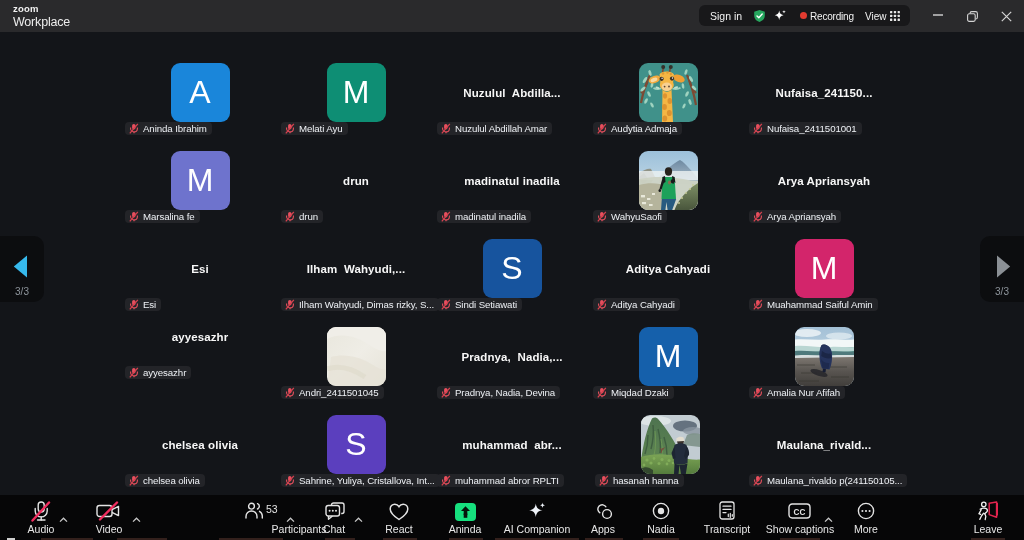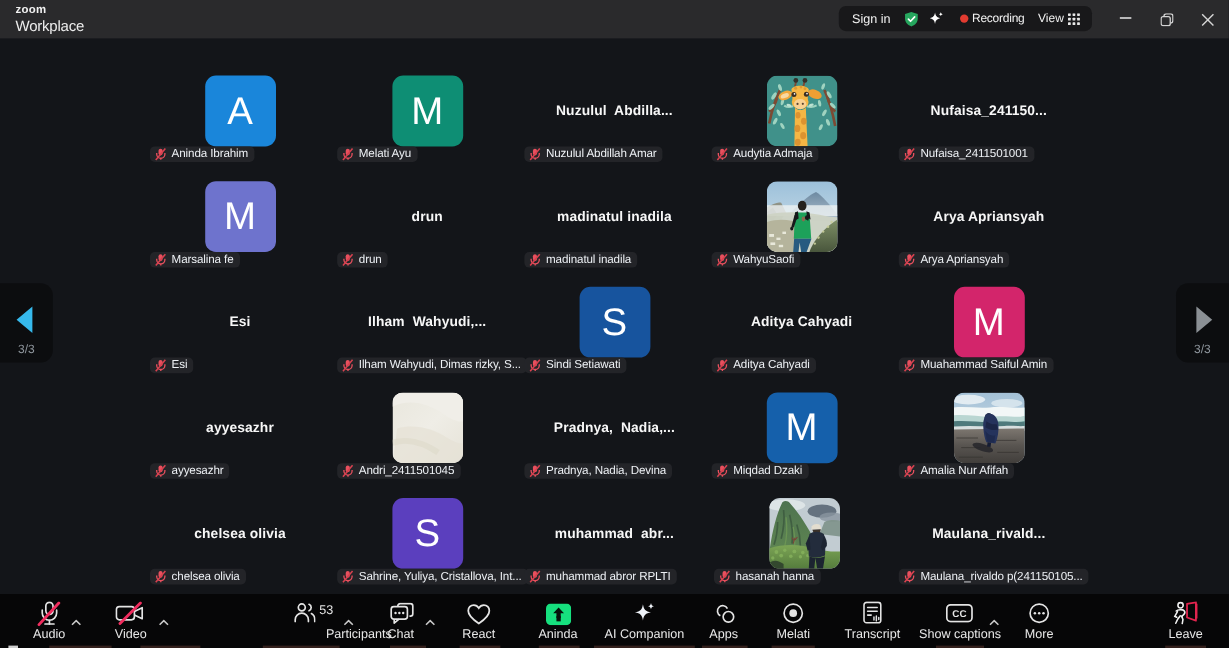--- a/index.html
+++ b/index.html
@@ -399,21 +399,21 @@
             <g fill="none" stroke="#e8505e" stroke-width="1.1">
               <rect x="3.1" y="0.9" width="3.4" height="5.6" rx="1.7" fill="#e8505e" stroke="none"></rect>
               <path d="M1.6 4.6 v0.9 a3.4 3.4 0 0 0 6.8 0 v-0.9"></path>
               <path d="M5 8.9 V10.2"></path>
             </g>
             <path d="M0.8 10.3 L8.8 0.8" stroke="#d8414f" stroke-width="1.3" fill="none"></path>
           </svg>
           <span>Muahammad Saiful Amin</span>
         </div>
       </div>
-  <div class="cell" style="left:122px;top:312px;">
+  <div class="cell" style="left:122px;top:292px;">
         <div class="cname">ayyesazhr</div>
         <div class="lab">
           <svg width="10" height="11" viewBox="0 0 10 11">
             <g fill="none" stroke="#e8505e" stroke-width="1.1">
               <rect x="3.1" y="0.9" width="3.4" height="5.6" rx="1.7" fill="#e8505e" stroke="none"></rect>
               <path d="M1.6 4.6 v0.9 a3.4 3.4 0 0 0 6.8 0 v-0.9"></path>
               <path d="M5 8.9 V10.2"></path>
             </g>
             <path d="M0.8 10.3 L8.8 0.8" stroke="#d8414f" stroke-width="1.3" fill="none"></path>
           </svg>
@@ -721,21 +721,21 @@
   <div class="tlab" style="left:537px;color:#e8e8e8;">AI Companion</div>
   <div class="ticon" style="left:595px;top:502px;"><svg width="19" height="19" viewBox="0 0 19 19" fill="none" stroke="#e4e4e4" stroke-width="1.4">
         <path d="M11.2 5.2 A4.4 4.4 0 1 0 5.3 11.1"></path>
         <circle cx="12" cy="12" r="4.4"></circle>
       </svg></div>
   <div class="tlab" style="left:603px;color:#e8e8e8;">Apps</div>
   <div class="ticon" style="left:652px;top:502px;"><svg width="18" height="18" viewBox="0 0 18 18">
         <circle cx="9" cy="9" r="7.6" fill="none" stroke="#e4e4e4" stroke-width="1.4"></circle>
         <circle cx="9" cy="9" r="3.2" fill="#e4e4e4"></circle>
       </svg></div>
-  <div class="tlab" style="left:661px;color:#e8e8e8;">Melati</div>
+  <div class="tlab" style="left:661px;color:#e8e8e8;">Nadia</div>
   <div class="ticon" style="left:719px;top:501px;"><svg width="16" height="19" viewBox="0 0 16 19" fill="none" stroke="#e4e4e4" stroke-width="1.3">
         <rect x="1" y="1" width="14" height="17" rx="2.2"></rect>
         <path d="M4 5.2 H12 M4 8.4 H12 M4 11.6 H7" stroke-linecap="round"></path>
         <g stroke-width="1.2" stroke-linecap="round">
           <path d="M9.3 13.2 v2.4 M11.3 12.4 v4 M13.3 13.6 v1.6"></path>
         </g>
       </svg></div>
   <div class="tlab" style="left:727px;color:#e8e8e8;">Transcript</div>
   <div class="ticon" style="left:788px;top:503px;"><svg width="23" height="16" viewBox="0 0 23 16" fill="none">
         <rect x="1" y="1" width="21" height="14" rx="3.2" stroke="#e4e4e4" stroke-width="1.4"></rect>

